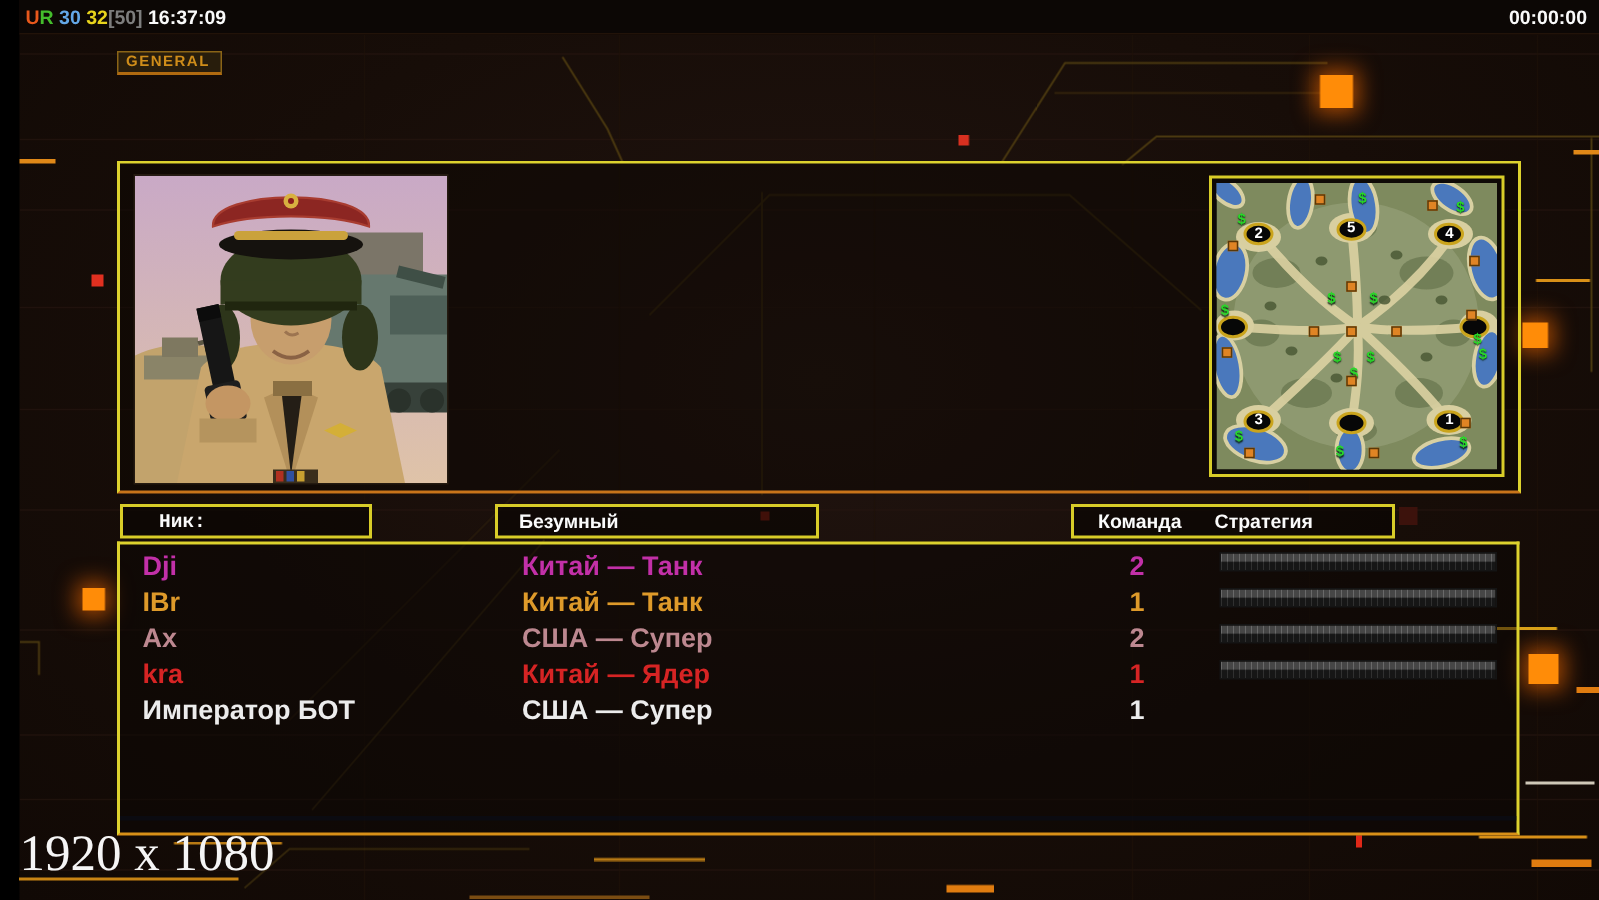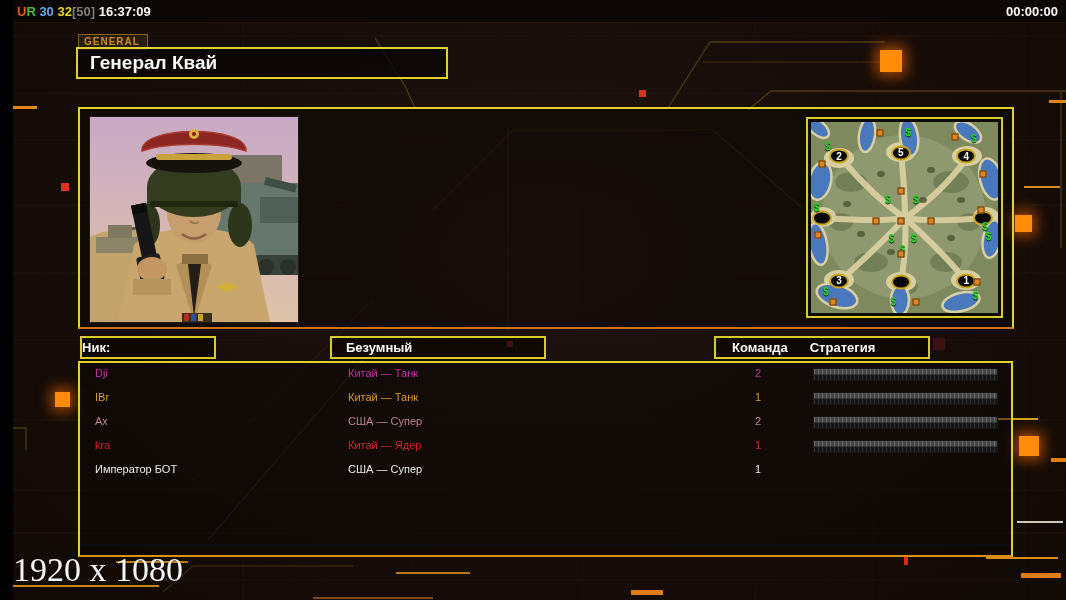--- a/index.html
+++ b/index.html
@@ -63,31 +63,31 @@
   .supply{
     position:absolute;width:5px;height:5px;transform:translate(-50%,-50%);
     background:#e08424;border:1px solid #5a3808;box-sizing:content-box;
   }
   
   .hdr{
     position:absolute;top:336px;height:23px;box-sizing:border-box;
     border:2px solid #d8cc28;background:rgba(10,6,3,.7);
     display:flex;align-items:center;color:#fafafa;font-size:13px;font-weight:bold;
   }
-  .hdr-nick{left:67px;width:136px;padding-left:0;}
+  .hdr-nick{left:67px;width:168px;padding-left:24px;font-family:Liberation Mono, monospace;}
   .hdr-general{left:317px;width:216px;padding-left:14px;}
   .hdr-teamprog{left:701px;width:216px;padding-left:16px;gap:22px;}
   
   .lower-box{
     position:absolute;left:65px;top:361px;width:935px;height:196px;box-sizing:border-box;
     border:2px solid #ddd22e;border-bottom-color:#d89018;
     background:rgba(10,6,3,.5);
   }
   .lower-box::after{content:"";position:absolute;left:0;right:0;bottom:8px;height:3px;background:#0a0e1e;opacity:.55;}
-  .prow{position:relative;height:24px;font-size:11px;font-weight:normal;}
+  .prow{position:relative;height:24px;font-size:18px;font-weight:bold;}
   .prow .nick{position:absolute;left:15px;top:4px;}
   .prow .gen{position:absolute;left:268px;top:4px;}
   .prow .team{position:absolute;left:666px;top:4px;width:24px;text-align:center;}
   .prow .bar{
     position:absolute;left:733px;top:5px;width:185px;height:13px;
     background-image:
       linear-gradient(180deg, rgba(255,255,255,.16) 0 45%, rgba(0,0,0,.38) 55% 100%),
       repeating-linear-gradient(90deg,#4d4d4d 0 1px,#232323 1px 4px);
     border:1px solid #141414;box-sizing:border-box;
   }
@@ -168,23 +168,20 @@
       <div class="deco" style="left: 618px; top: 590px; width: 32px; height: 5px; background: rgb(224, 124, 16);"></div>
       <div class="deco" style="left: 300px; top: 597px; width: 120px; height: 2px; background: rgb(122, 76, 18);"></div>
     </div>
 
   <div class="topbar">
     <div class="status" id="statusSeg"><span style="color: rgb(232, 88, 28);">U</span><span style="color: rgb(68, 188, 44);">R</span><span style="color: rgb(100, 168, 232);"> 30</span><span style="color: rgb(232, 212, 28);"> 32</span><span style="color: rgb(125, 125, 125);">[50]</span><span style="color: rgb(250, 250, 250);"> 16:37:09</span></div>
     <div class="timer">00:00:00</div>
   </div>
 
   <div class="general-chip">GENERAL</div>
-  <div class="title-box">
-    <span>Генерал Квай</span>
-  </div>
 
   <div class="upper-box">
 
     <div class="portrait">
       <svg width="208" height="205" viewBox="0 0 208 205">
         <defs>
           <linearGradient id="skyg" x1="0" y1="0" x2="0" y2="1">
             <stop offset="0" stop-color="#c9a9c6"></stop>
               <stop offset="1" stop-color="#dfc3a8"></stop>
           </linearGradient>

